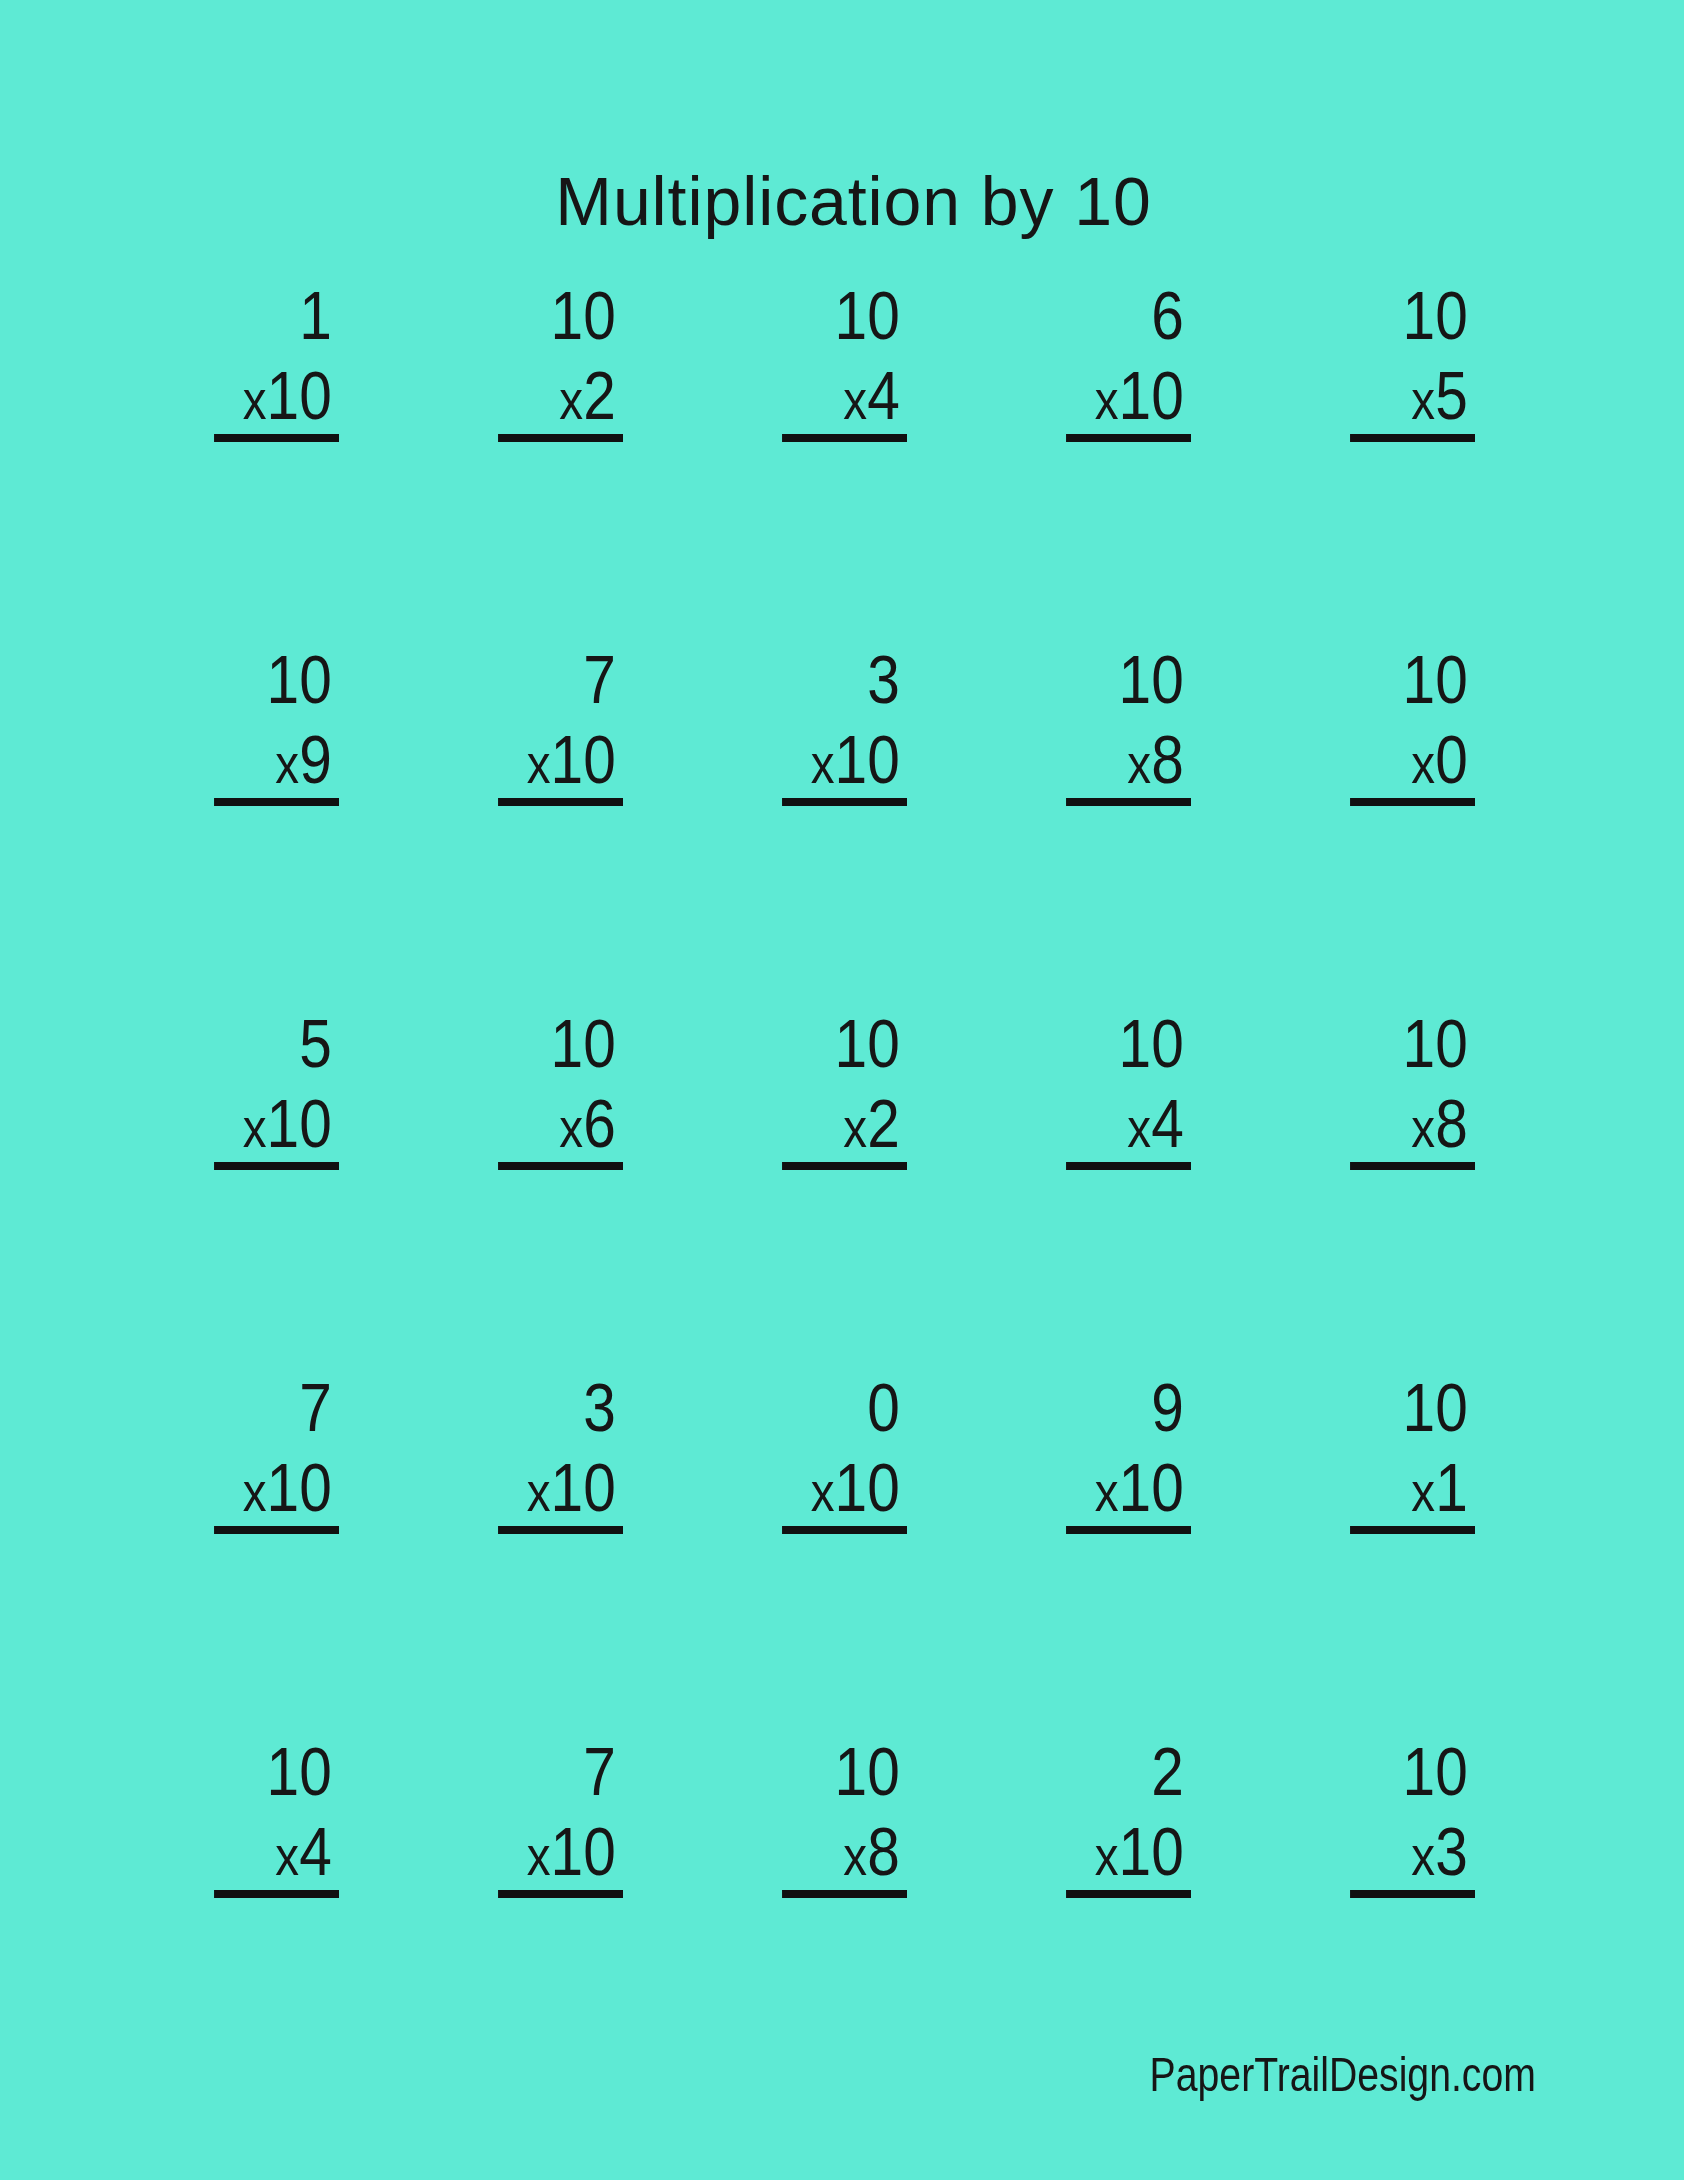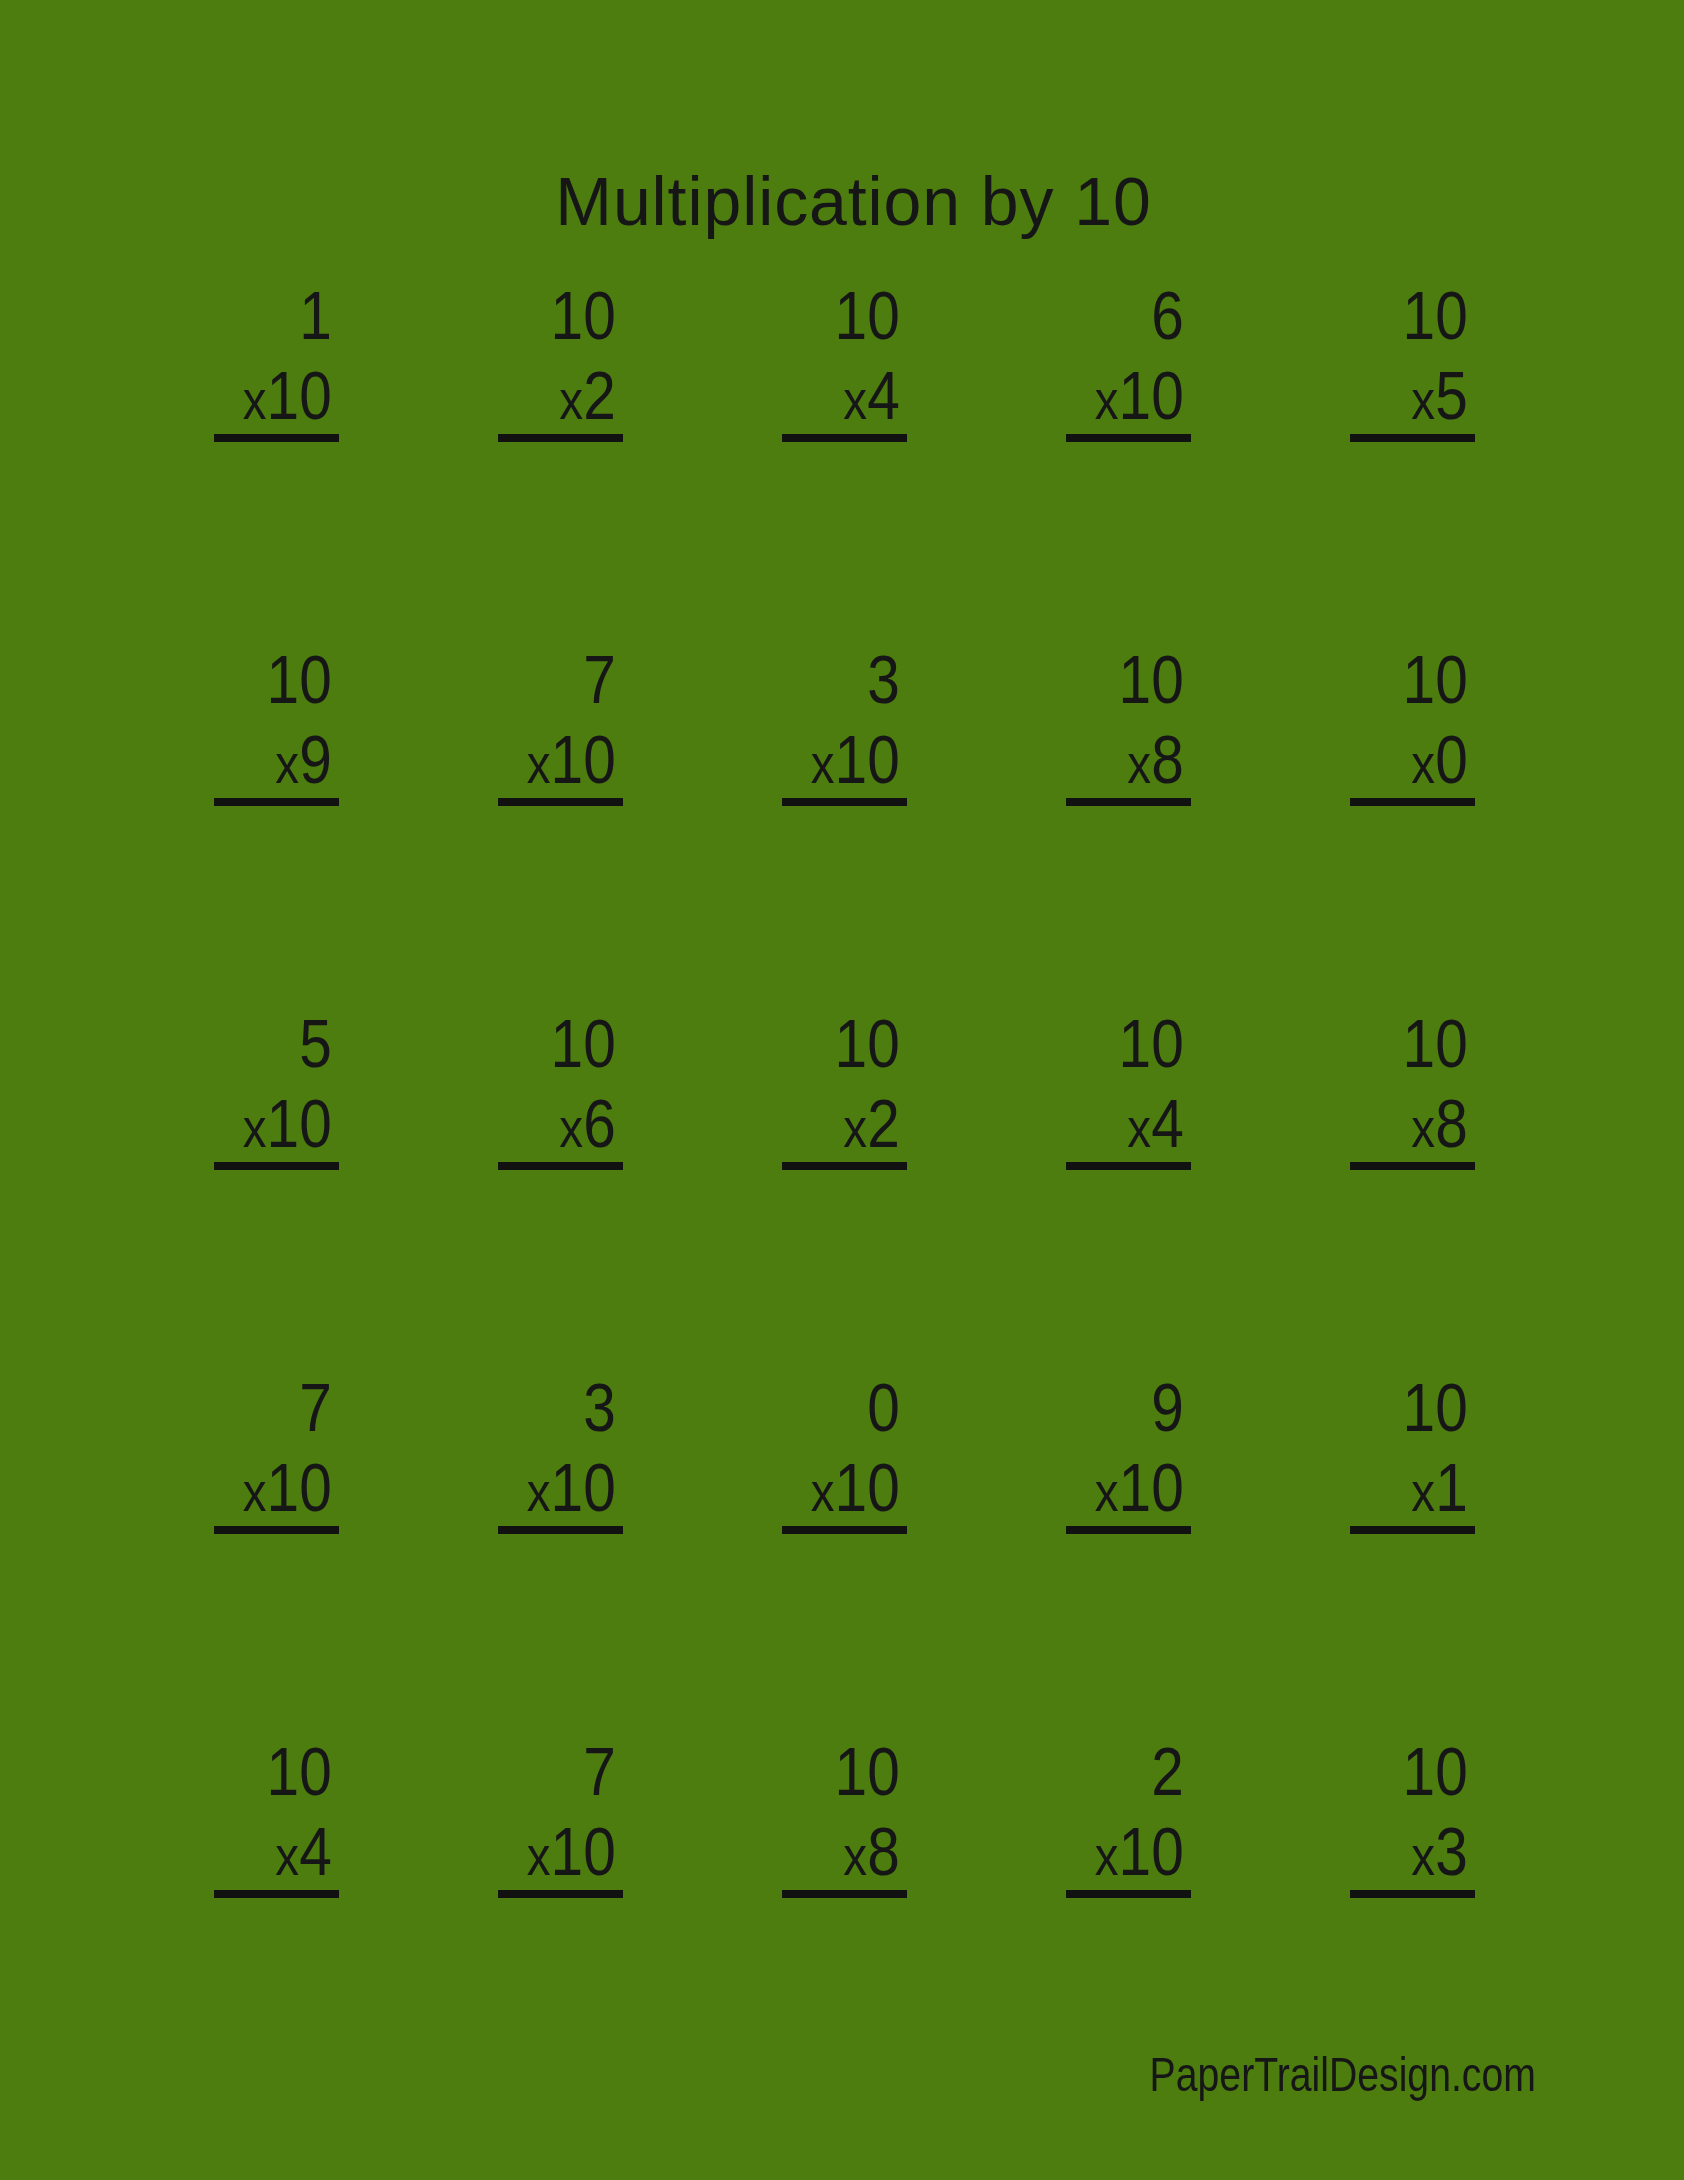--- a/index.html
+++ b/index.html
@@ -11,21 +11,21 @@
     height: 2181px;
     background: #ffffff;
     position: relative;
     font-family: "Liberation Sans", sans-serif;
     color: #161616;
     overflow: hidden;
   }
   .page {
     position: absolute;
     inset: 0;
-    background: #4d7c0f;
+    background: #5eead4;
   }
   .worksheet-title {
     position: absolute;
     top: 121px;
     left: 0;
     width: 100%;
     text-align: center;
     transform: translateX(11px);
     font-size: 68px;
     line-height: 68px;

